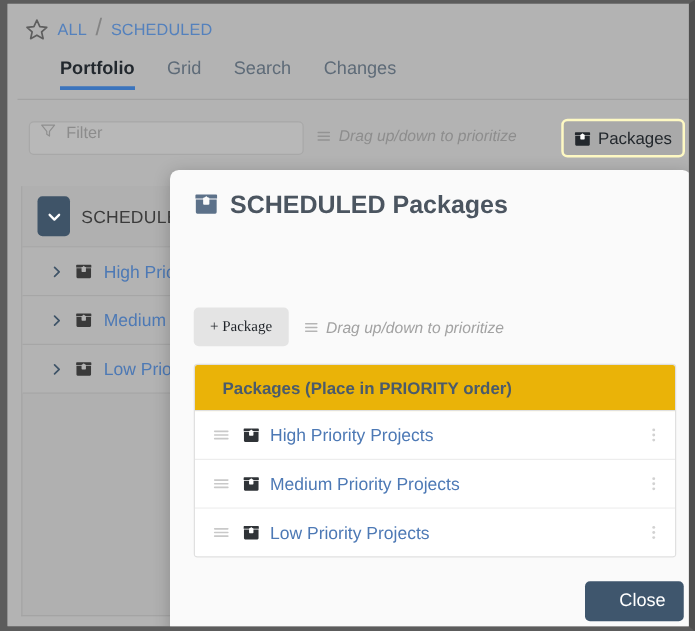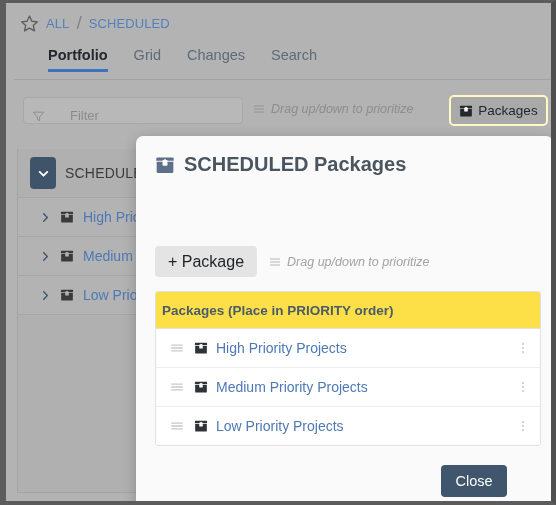--- a/index.html
+++ b/index.html
@@ -109,22 +109,22 @@
     position: absolute;
     left: 17px;
     top: 2px;
     width: 220px;
     height: 27px;
     box-sizing: border-box;
     border: 1px solid #a8a8a8;
     border-radius: 4px;
     background: #b8b8b8;
     display: flex;
-    align-items: flex-end;
-    gap: 25px;
+    align-items: flex-start;
+    gap: 8px;
     padding-left: 8px;
     font-size: 13px;
     color: #8c8c8c;
   }
   .funnel-icon { width: 13px; height: 13px; display:block; color:#8f8f8f;}
 
   .drag-hint {
     position: absolute;
     left: 247px;
     top: 7px;
@@ -213,21 +213,20 @@
     background: #fafafa;
     border-radius: 7px 7px 0 0;
     box-shadow: 0 3px 14px rgba(0,0,0,0.22);
     overflow: hidden;
   }
   .modal-title {
     position: absolute;
     left: 19px;
     top: 17px;
     display: flex;
-    align-items: center;
     gap: 9px;
     font-size: 20px;
     font-weight: bold;
     color: #4b5560;
   }
   .box-icon-lg { width: 20px; height: 20px; display:block; color:#5c7189; }
 
   .modal-desc {
     position: absolute;
     left: 19px;
@@ -246,22 +245,23 @@
     align-items: center;
     gap: 12px;
   }
   .add-btn {
     height: 31px;
     padding: 0 13px;
     border-radius: 4px;
     background: #e4e4e4;
     display: flex;
     align-items: center;
-    font-size: 16px;
+    font-size: 12px;
     color: #1f2328;
+    font-family: Liberation Serif, serif;
   }
   .modal-drag-hint {
     display: flex;
     align-items: center;
     gap: 6px;
     font-size: 12.5px;
     font-style: italic;
     color: #a2a2a2;
   }
   .modal-drag-hint .bars-icon { color: #b5b5b5; }
@@ -271,24 +271,24 @@
     left: 19px;
     top: 155px;
     width: 384px;
     border: 1px solid #e0e0e0;
     border-radius: 3px;
     background: #ffffff;
     overflow: hidden;
   }
   .pkg-thead {
     height: 36px;
-    background: #fde047;
-    display: flex;
-    align-items: center;
-    padding-left: 6px;
+    background: #eab308;
+    display: flex;
+    align-items: center;
+    padding-left: 22px;
     font-size: 13.5px;
     font-weight: bold;
     color: #4b5b6b;
     border-bottom: 1px solid #e0e0e0;
   }
   .pkg-row {
     height: 38px;
     display: flex;
     align-items: center;
     padding: 0 10px 0 14px;
@@ -296,31 +296,32 @@
     background: #ffffff;
   }
   .pkg-row:last-child { border-bottom: none; }
   .pkg-handle { width: 14px; height: 14px; display:block; color:#c9c9c9; margin-right: 10px; }
   .pkg-row .box-icon-row { color: #2f3337; margin-right: 8px; }
   .pkg-name { font-size: 14px; color: #4d79b5; flex: 1; }
   .kebab { width: 14px; height: 16px; display:block; color:#d2d2d2; }
 
   .close-btn {
     position: absolute;
-    left: 305px;
+    left: 332px;
     top: 329px;
     width: 66px;
     height: 32px;
     border-radius: 4px;
     background: #3f566d;
     color: #ffffff;
     font-size: 14.5px;
     display: flex;
     align-items: center;
     justify-content: center;
+    padding-left: 13px;
   }
 </style>
 </head>
 <body>
 
 <div id="app">
 
   <div class="bg-page">
 
     <div class="breadcrumb">
@@ -330,22 +331,22 @@
         </svg>
       </span>
       <span class="crumb-link">ALL</span>
       <span class="crumb-sep">/</span>
       <span class="crumb-link">SCHEDULED</span>
     </div>
 
     <div class="tabs">
       <div class="tab active">Portfolio</div>
       <div class="tab">Grid</div>
+      <div class="tab">Search</div>
       <div class="tab">Changes</div>
-      <div class="tab">Search</div>
     </div>
     <div class="tabs-rule"></div>
 
     <div class="filter-row">
       <div class="filter-input">
         <span>
           <svg class="funnel-icon" viewBox="0 0 24 24" fill="none" stroke="currentColor" stroke-width="1.8" stroke-linejoin="round">
             <polygon points="2.5,4 21.5,4 14,13 14,20 10,17.5 10,13"></polygon>
           </svg>
         </span>

